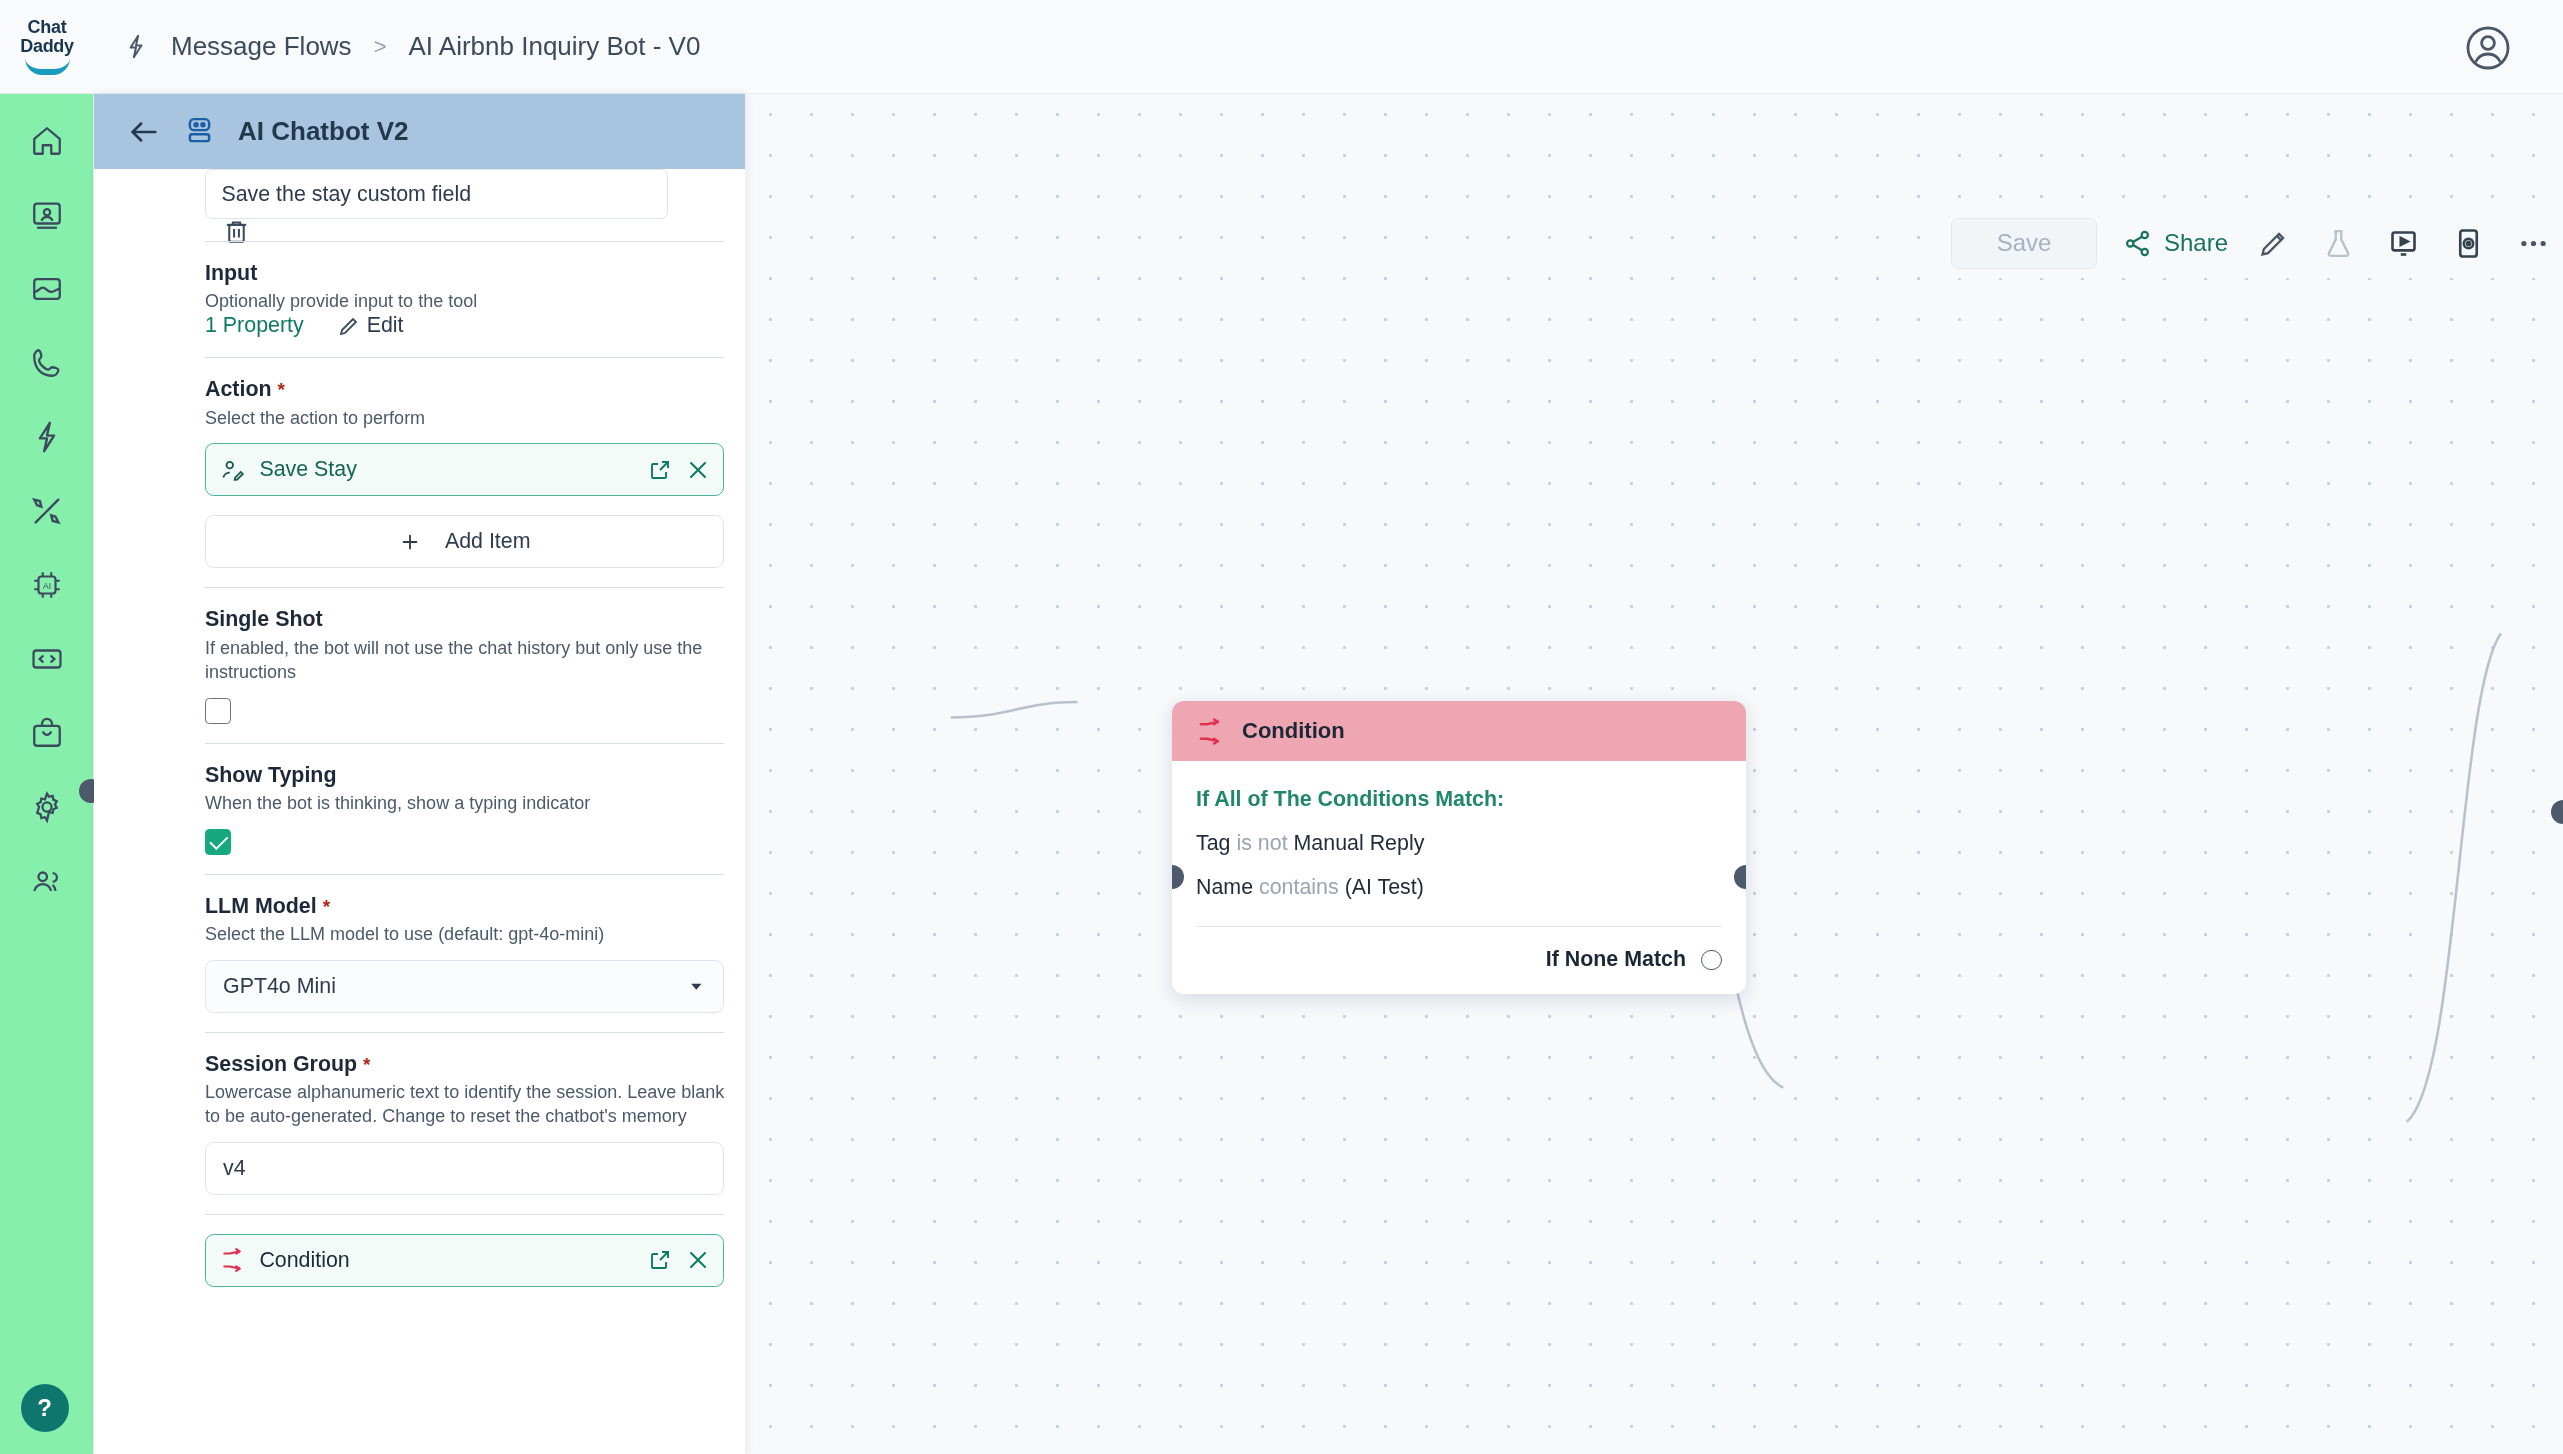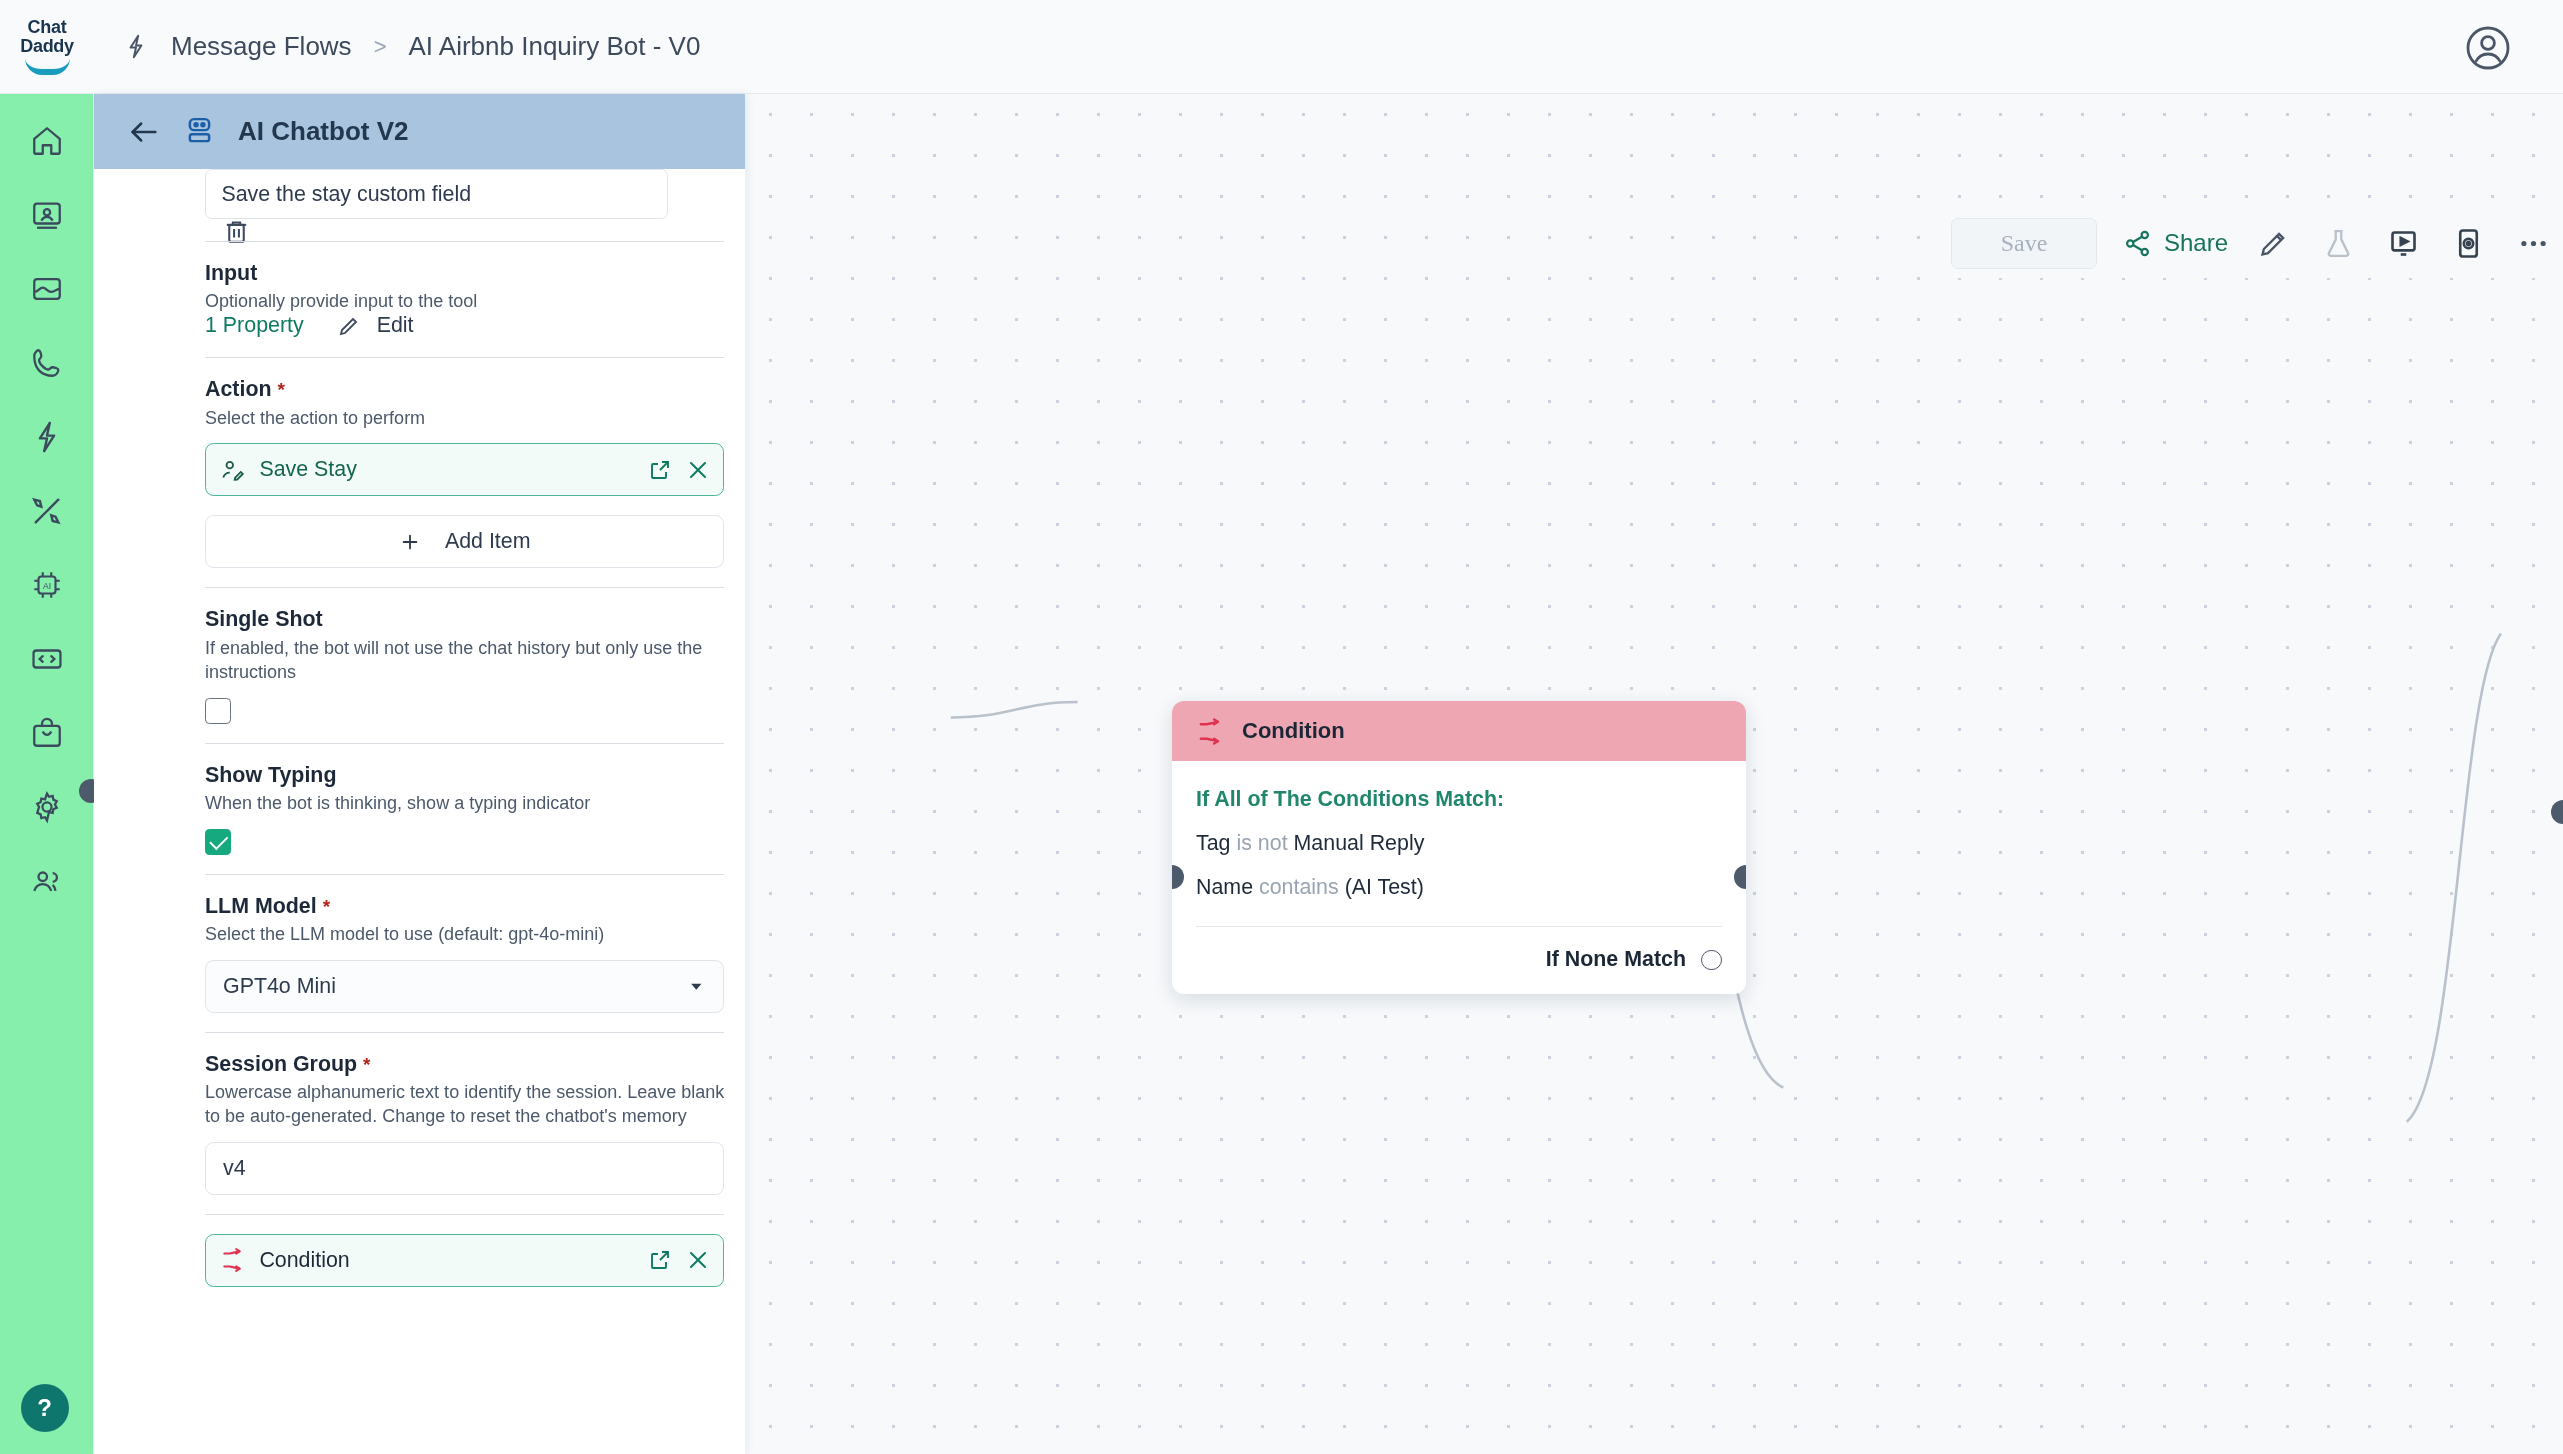--- a/index.html
+++ b/index.html
@@ -45,21 +45,21 @@
   .trash { margin-top:17px; color:#3c4a5e; }
   .name-input { width:463px; height:50px; border:0.9px solid #dfe4ea; border-radius:6.9px;
       background:#fff; display:flex; align-items:center; padding:0 15.4px; font-size:21.4px; color:#2e3a4d; }
   .hr { height:0.9px; background:#d9dee5; margin:19px 0; }
   .hr2 { height:0.9px; background:#e3e7ec; }
   .lbl { font-size:21.4px; font-weight:bold; color:#1d2939; }
   .req { color:#b42318; font-size:19px; }
   .sub { font-size:18px; color:#4c596b; line-height:1.34; margin-top:3.4px; }
   .prop-row { display:flex; align-items:flex-start; gap:33px; margin-top:0; }
   .prop-link { color:#0f7a63; font-size:21.4px; }
-  .edit-link { display:flex; align-items:center; gap:16px; font-size:21.4px; color:#2e3a4d; }
+  .edit-link { display:flex; align-items:center; gap:6px; font-size:21.4px; color:#2e3a4d; }
   .chipbox { margin-top:13.7px; width:100%; height:53px; border:1.7px solid #4cb69a; border-radius:8.6px;
     background:#f3fbf8; display:flex; align-items:center; padding:0 13.7px; gap:13.7px; }
   .chipbox .cname { flex:1; font-size:21.4px; color:#14654f; }
   .chipbox .cname.dark { color:#1d2939; }
   .ibtn { color:#0f7a63; display:flex; align-items:center; }
   .addbtn { margin-top:19px; height:53px; border:0.9px solid #dfe4ea; border-radius:8.6px; background:#fff;
     display:flex; align-items:center; justify-content:center; gap:24px; font-size:21.4px; color:#2e3a4d; }
   .cbx { width:26px; height:26px; border:1.7px solid #6b7280; border-radius:4.3px; background:#fff; margin-top:13.7px; }
   .cbx.on { background:#16a97f; border-color:#16a97f; position:relative; }
   .cbx.on:after { content:""; position:absolute; left:7.7px; top:2.6px; width:7.7px; height:14.6px;
@@ -106,21 +106,21 @@
   .alt-item { display:flex; gap:15.4px; margin-top:13.7px; }
   .alt-num { font-size:21.4px; color:#7b8797; padding-top:3.4px; }
   .alt-main { flex:1; }
   .green { color:#0f7a63; font-size:22px; margin-top:8.6px; }
   .divline { height:0.9px; background:#e3e7ec; margin:22px 0 0 0; }
 
   
   #toolbar { position:absolute; left:1838px; top:114px; width:651px; height:70px; background:#f7f9fb;
      border-radius:10.3px; display:flex; align-items:center; padding:0 19px; gap:26px; }
   #save-btn { width:146px; height:51px; border:0.9px solid #e4e8ee; border-radius:6.9px; background:#f2f5f8;
-     display:flex; align-items:center; justify-content:center; font-size:24px; color:#a7b1bf;font-family:Liberation Serif, serif; }
+     display:flex; align-items:center; justify-content:center; font-size:24px; color:#a7b1bf; }
   #share-btn { display:flex; align-items:center; gap:12px; font-size:24px; color:#16735c; }
   .tb-ico { width:39px; height:39px; display:flex; align-items:center; justify-content:center; color:#4a5666; }
   svg { display:block; }
 </style>
 </head>
 <body>
 
 <div id="topbar">
   <div id="logo">
     <div class="logo-txt">Chat</div>

